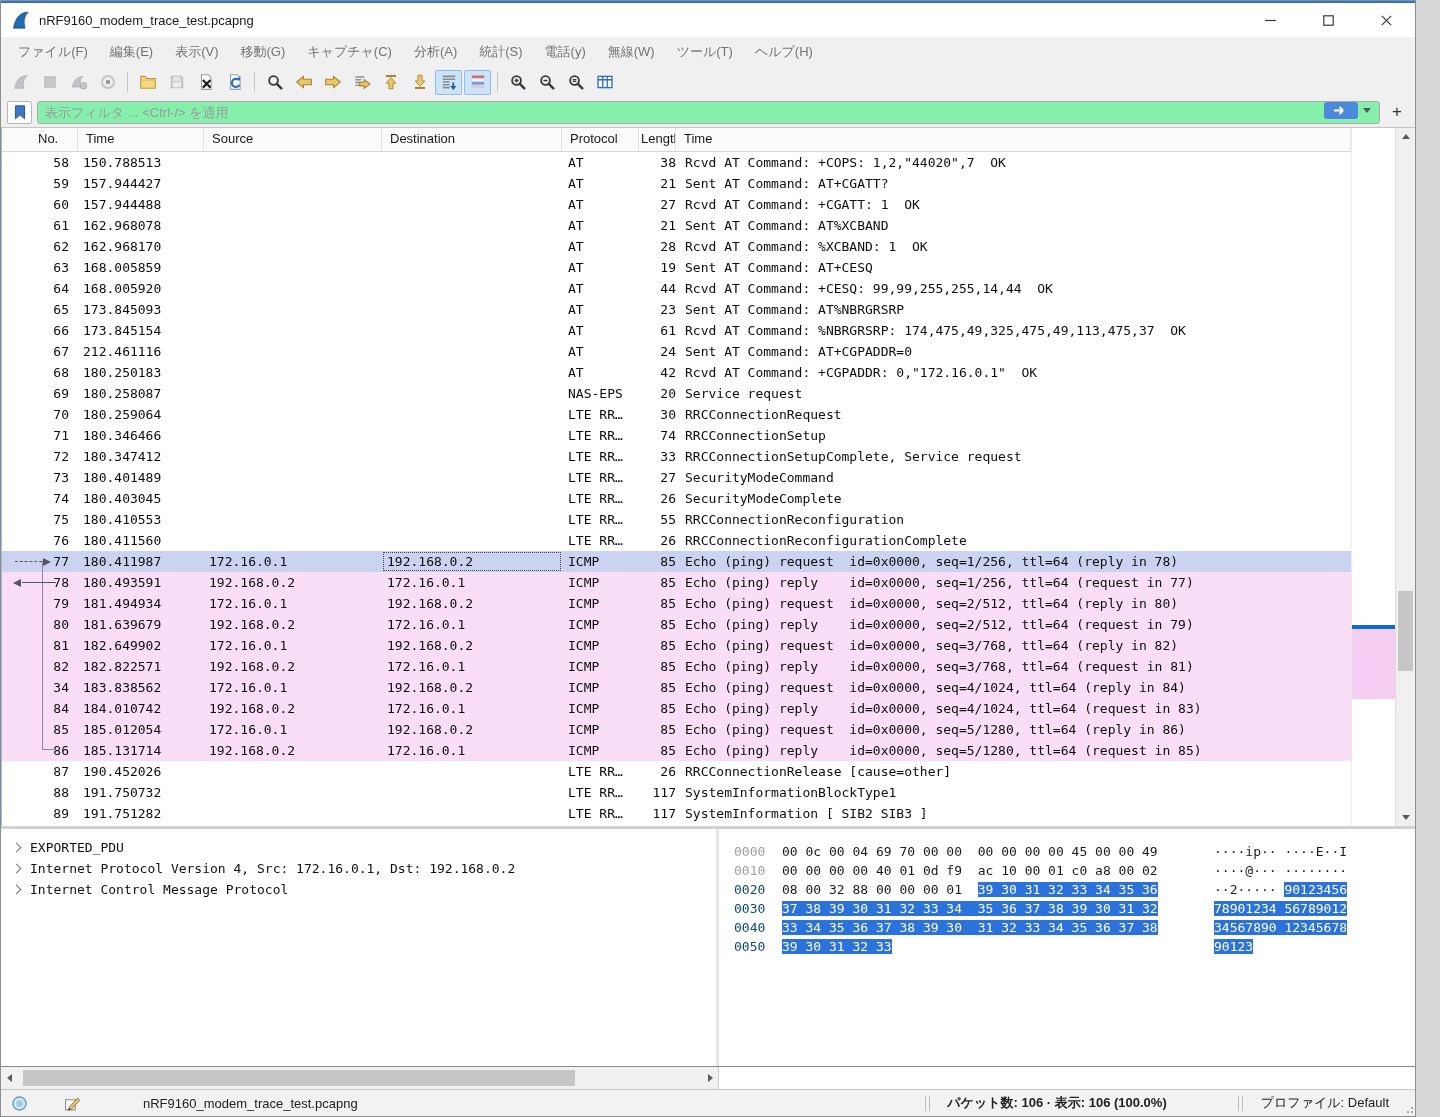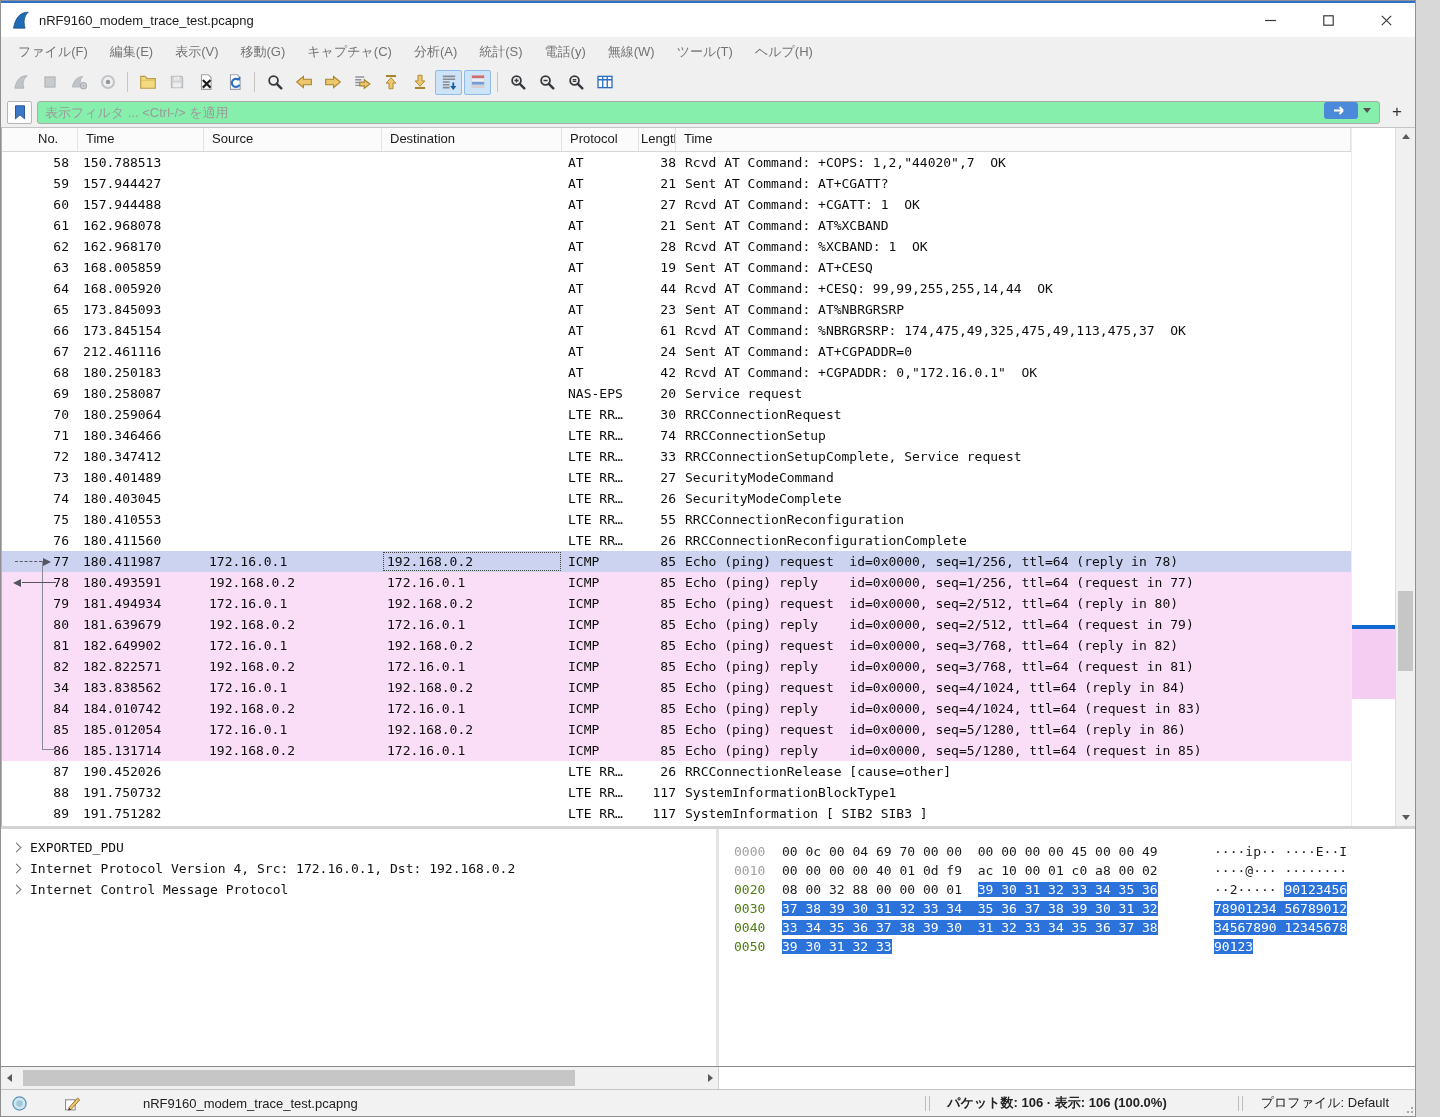--- a/index.html
+++ b/index.html
@@ -96,21 +96,21 @@
   
   .lower{ height:240px; display:flex; background:#fff; border-top:3px solid #d2d2d2; }
   .detail{ width:718px; border-right:3px solid #e4e4e4; padding:8px 0 0 8px;
            font-family:"DejaVu Sans Mono", monospace; font-size:13px; color:#101010; overflow:hidden; }
   .drow{ height:21px; line-height:21px; white-space:nowrap; display:flex; align-items:center; }
   .chev{ width:7px; height:7px; border-top:1.6px solid #707070; border-right:1.6px solid #707070;
          transform:rotate(45deg); margin:0 10px 0 4px; flex:0 0 auto; }
   .hexpane{ flex:1; padding:13px 0 0 15px; font-family:"DejaVu Sans Mono", monospace; font-size:13px; color:#1a1a1a; }
   .hexline{ height:19px; line-height:19px; white-space:pre; }
   .hoff{ display:inline-block; width:48px; color:#a0a0a0; }
-  .hoff.dark{ color:#4d7c0f; }
+  .hoff.dark{ color:#0c4a6e; }
   .hx{ display:inline-block; width:432px; }
   .hsel{ background:var(--hex-sel,#2b72da); color:#fff; }
 
   
   .hscroll-row{ height:23px; display:flex; background:#fff; border-top:1px solid #8a8a8a; }
   .hscroll{ width:718px; background:#f1f1f1; position:relative; border-right:1px solid #cfcfcf; }
   .hs-btn{ position:absolute; top:0; bottom:0; width:16px; display:flex; align-items:center; justify-content:center; }
   .hs-left{ left:0; } .hs-right{ right:0; }
   .hs-thumb{ position:absolute; left:22px; width:552px; top:3px; bottom:3px; background:#c6c6c6; }
   .statusbar{ height:27px; background:#f2f2f2; border-top:1px solid #c4c4c4; display:flex;

